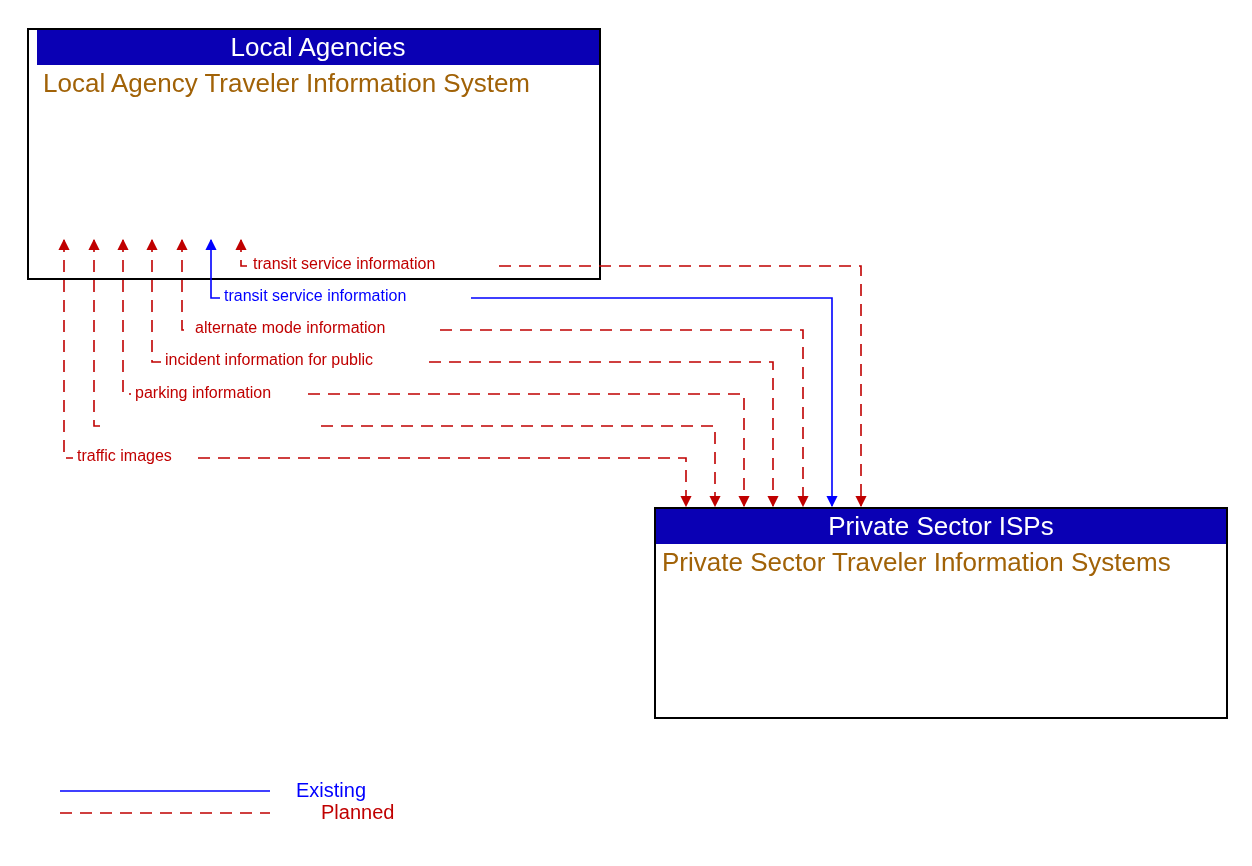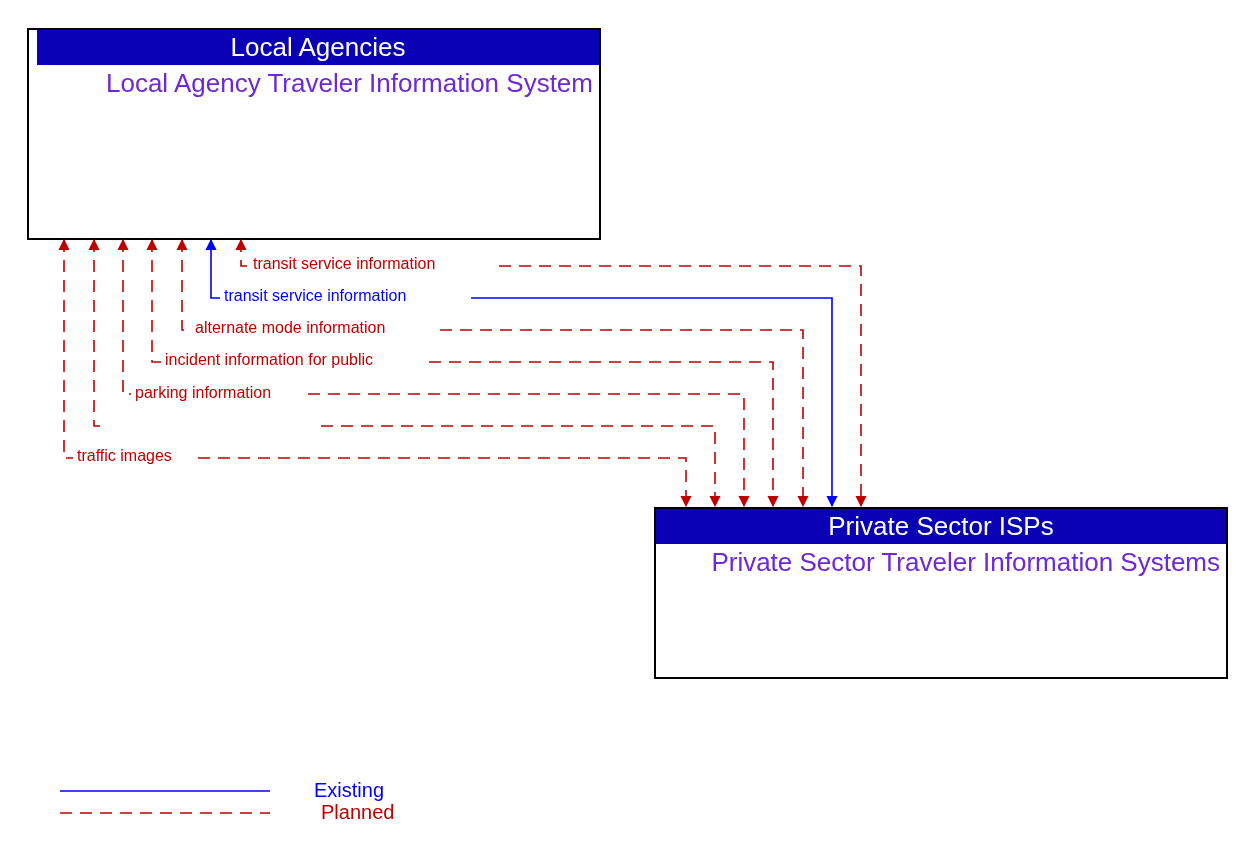--- a/index.html
+++ b/index.html
@@ -21,23 +21,23 @@
   }
   .node-header {
     background: var(--accent, #0000b3);
     color: #fff;
     font-size: 26px;
     line-height: 1.2;
     text-align: center;
     padding: 2px 4px;
   }
   .node-body {
-    color: #6d28d9;
+    color: #a16207;
     font-size: 26px;
-    text-align: right;
+    text-align: left;
     padding: 4px 6px 0 6px;
     line-height: 1.15;
   }
   .flow-label {
     position: absolute;
     font-size: 16px;
     white-space: nowrap;
   }
   .planned { color: var(--planned, #c00000); }
   .existing { color: var(--existing, #0000ff); }
@@ -54,26 +54,26 @@
   .legend-label {
     position: absolute;
     font-size: 20px;
   }
 </style>
 </head>
 <body>
 
 <div class="canvas">
 
-  <div class="node" style="left:27px; top:28px; width:574px; height:212px;padding-left:8px;">
+  <div class="node" style="left:27px; top:28px; width:574px; height:252px;padding-left:8px;">
     <div class="node-header">Local Agencies</div>
     <div class="node-body">Local Agency Traveler Information System</div>
   </div>
 
-  <div class="node" style="left:654px; top:507px; width:574px; height:172px;">
+  <div class="node" style="left:654px; top:507px; width:574px; height:212px;">
     <div class="node-header">Private Sector ISPs</div>
     <div class="node-body">Private Sector Traveler Information Systems</div>
   </div>
 
   <svg width="1252" height="866">
     <defs>
       <marker id="arr-planned" viewBox="0 0 10 10" refX="9" refY="5" markerWidth="7" markerHeight="7" orient="auto-start-reverse">
         <path d="M0,0 L10,5 L0,10 Z" fill="#C00000"></path>
       </marker>
       <marker id="arr-existing" viewBox="0 0 10 10" refX="9" refY="5" markerWidth="7" markerHeight="7" orient="auto-start-reverse">
@@ -106,20 +106,20 @@
   <span class="flow-label planned" style="left:253px; top:255px;">transit service information</span>
   <span class="flow-label existing" style="left:224px; top:287px;">transit service information</span>
   <span class="flow-label planned" style="left:195px; top:319px;">alternate mode information</span>
   <span class="flow-label planned" style="left:165px; top:351px;">incident information for public</span>
   <span class="flow-label planned" style="left:135px; top:384px;">parking information</span>
   <span class="flow-label planned" style="left:77px; top:447px;">traffic images</span>
 
   <svg class="legend-swatch" style="left:60px; top:790px;" width="210" height="2">
     <line x1="0" y1="1" x2="210" y2="1" stroke="#0000FF" stroke-width="1.6"></line>
   </svg>
-  <span class="legend-label existing" style="left:314px; top:779px;">Existing</span>
+  <span class="legend-label existing" style="left:296px; top:779px;">Existing</span>
 
   <svg class="legend-swatch" style="left:60px; top:812px;" width="210" height="2">
     <line x1="0" y1="1" x2="210" y2="1" stroke="#C00000" stroke-width="1.6" stroke-dasharray="12 8"></line>
   </svg>
   <span class="legend-label planned" style="left:300px; top:801px;margin-left:21px;">Planned</span>
 
 </div>
 
 </body></html>

